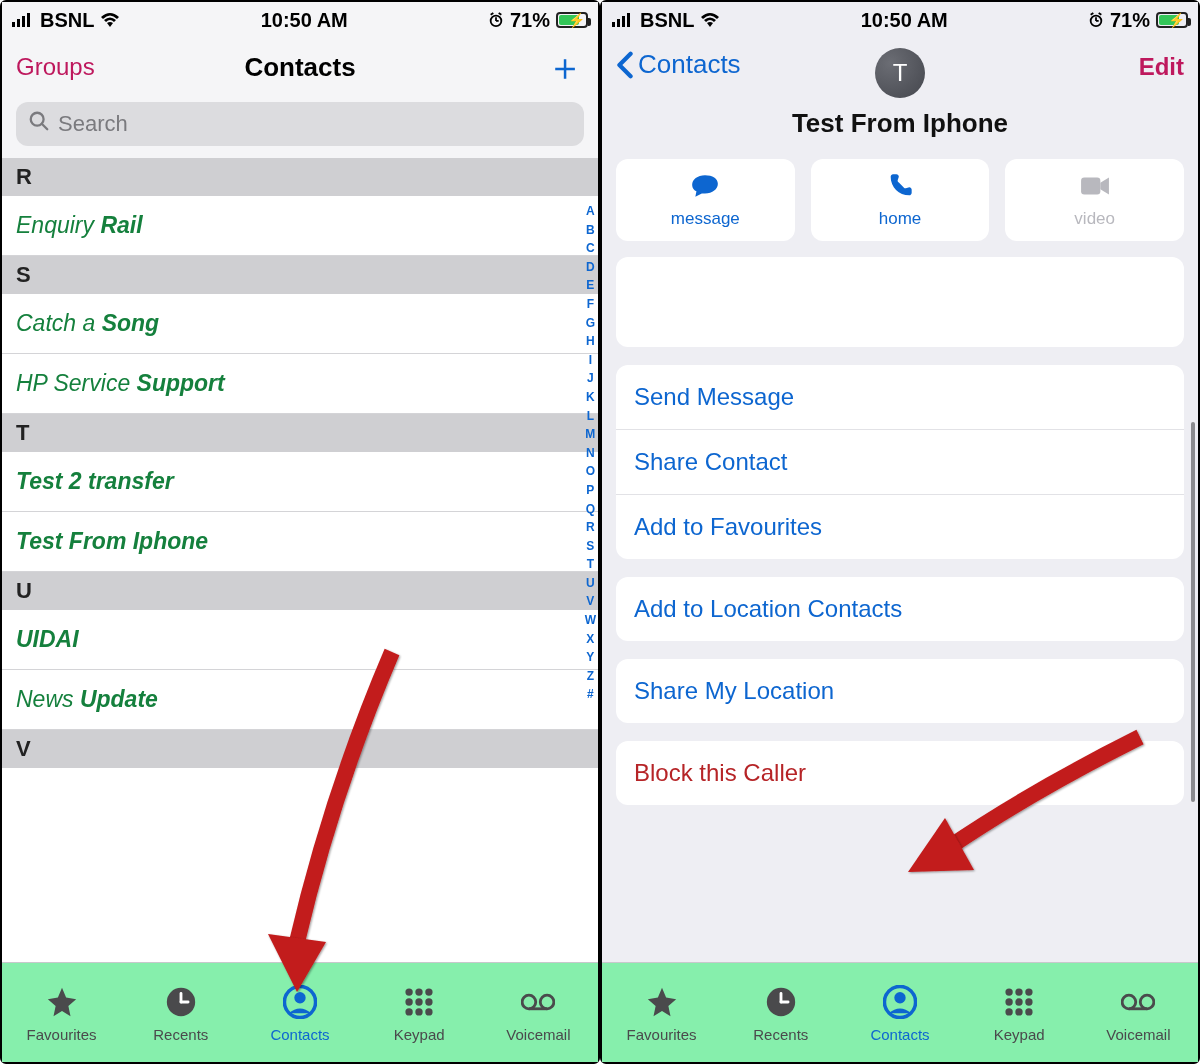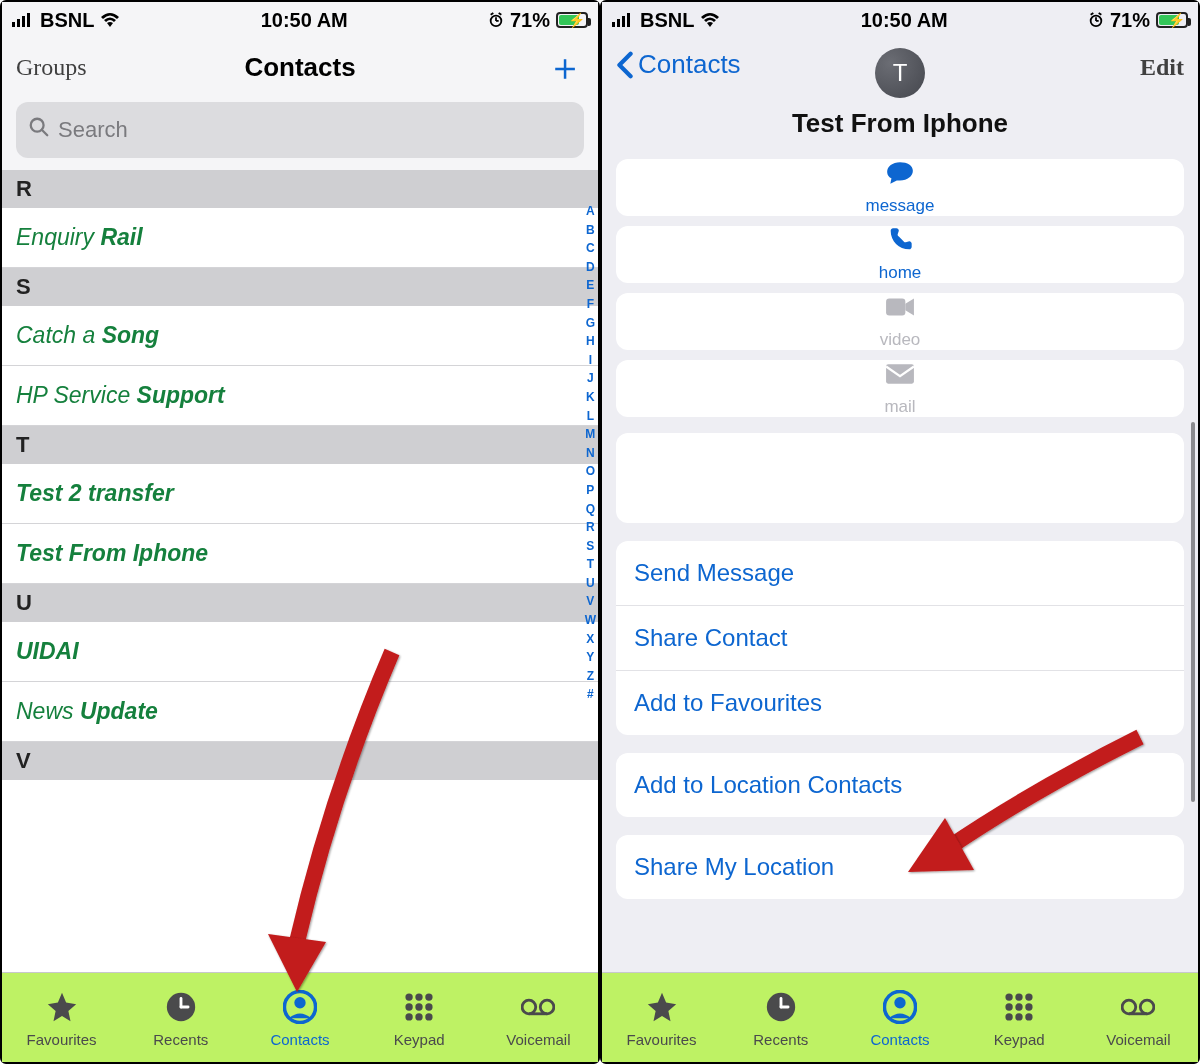--- a/index.html
+++ b/index.html
@@ -52,31 +52,31 @@
     align-items: center;
     justify-content: space-between;
     padding: 0 14px;
     font-size: 24px;
   }
   .phone.left .nav-bar { background: #f5f5f7; }
   .phone.right .nav-bar { background: #eeeef3; }
   .nav-left, .nav-right { min-width: 100px; }
   .nav-right { text-align: right; }
   .nav-title { font-weight: 700; font-size: 26px; color: #000; flex:1; text-align:center; }
-  .nav-link { color: #404040; font-size: 24px; font-family: Liberation Serif, serif; }
+  .nav-link { color: #be185d; font-size: 24px; }
   .plus { font-size: 38px; color: #0d66d0; font-weight: 400; line-height: 1; }
   .back-chevron { display:inline-flex; align-items:center; gap:4px; color:#0d66d0; font-size:26px;}
   .back-chevron svg { width: 18px; height: 28px; }
 
   
   .search-wrap { padding: 6px 14px 12px; background: #f5f5f7; }
   .search-box {
     background: #dcdcdf;
     border-radius: 12px;
-    height: 56px;
+    height: 44px;
     display: flex;
     align-items: center;
     padding: 0 12px;
     color: #7a7a7e;
     font-size: 22px;
     gap: 8px;
   }
   .search-box svg { width: 22px; height: 22px; fill: #7a7a7e; }
 
   
@@ -109,23 +109,23 @@
     color: #0d66d0;
     font-size: 12px;
     font-weight: 700;
     line-height: 1.55;
     z-index: 4;
   }
 
   
   .tab-bar {
     margin-top: auto;
-    height: 90px;
-    display: flex;
-    background: #bef264;
+    height: 100px;
+    display: flex;
+    background: #86efac;
     border-top: 1px solid #c8c8cc;
   }
   .tab {
     flex: 1;
     display: flex;
     flex-direction: column;
     align-items: center;
     justify-content: center;
     gap: 4px;
     font-size: 15px;
@@ -147,23 +147,22 @@
     width: 50px; height: 50px; border-radius: 50%;
     background: radial-gradient(circle at 30% 30%, #6b6d74, #44464d);
     color: #fff; display:flex; align-items:center; justify-content:center;
     font-size: 24px; font-weight: 400;
     margin-top: -52px;
   }
   .contact-name { margin-top: 10px; font-size: 26px; font-weight: 600; color: #111; }
 
   .action-row {
     display: flex;
-    gap: 10px;
+    gap: 16px;
     padding: 0 14px 16px;
-    flex-direction: column;
   }
   .action-btn {
     flex: 1;
     background: #fff;
     border-radius: 12px;
     height: 82px;
     display: flex;
     flex-direction: column;
     align-items: center;
     justify-content: center;
@@ -450,41 +449,37 @@
           </svg></span>
         <span>home</span>
       </div>
       <div class="action-btn gray">
         <span><svg viewBox="0 0 28 20">
             <rect x="1" y="2" width="18" height="16" rx="3" fill="#b8b8be"></rect>
             <path d="M19 7l8-5v16l-8-5z" fill="#b8b8be"></path>
           </svg></span>
         <span>video</span>
       </div>
-      <div class="action-btn gray">
-        <span><svg viewBox="0 0 28 20">
-            <rect x="1" y="1" width="26" height="18" rx="2" fill="#b8b8be"></rect>
-            <path d="M1 3l13 9L27 3" stroke="#fff" stroke-width="2" fill="none"></path>
-          </svg></span>
-        <span>mail</span>
-      </div>
     </div>
 
   <div class="card blank"></div>
 
   <div class="card" id="group1">
       <div class="row">Send Message</div>
       <div class="row">Share Contact</div>
       <div class="row">Add to Favourites</div>
     </div>
   <div class="card" id="group2">
       <div class="row">Add to Location Contacts</div>
     </div>
   <div class="card" id="group3">
       <div class="row">Share My Location</div>
+    </div>
+  <div class="card" id="group4">
+      <div class="row danger">Block this Caller</div>
     </div>
 
   <div class="scroll-indicator"></div>
 
   <svg class="arrow" style="right:48px; top:720px;" width="260" height="170" viewBox="0 0 260 170">
     <defs>
         <filter id="s2">
           <feDropShadow dx="1" dy="1" stdDeviation="1" flood-opacity="0.4"></feDropShadow>
         </filter>
       </defs>

